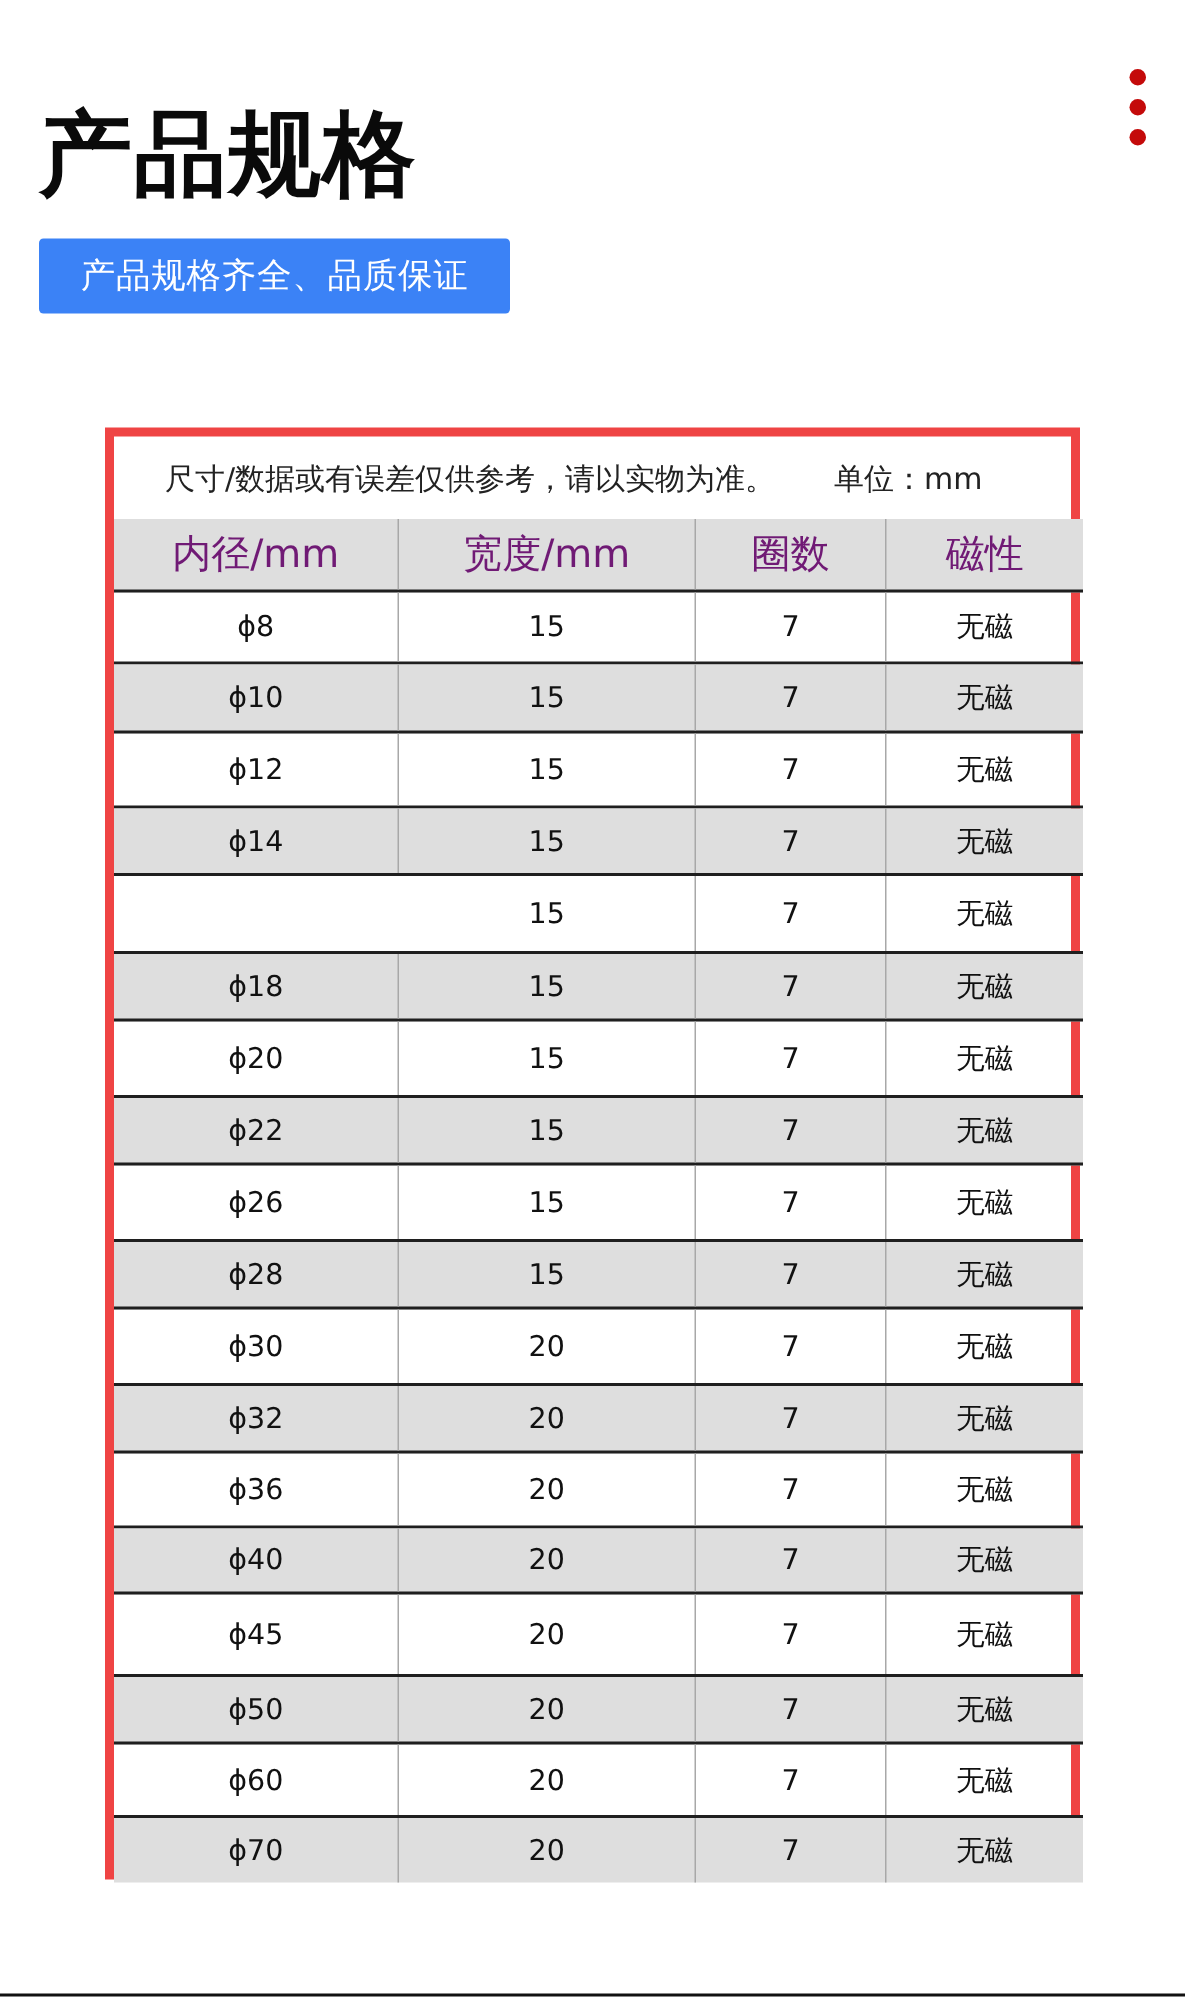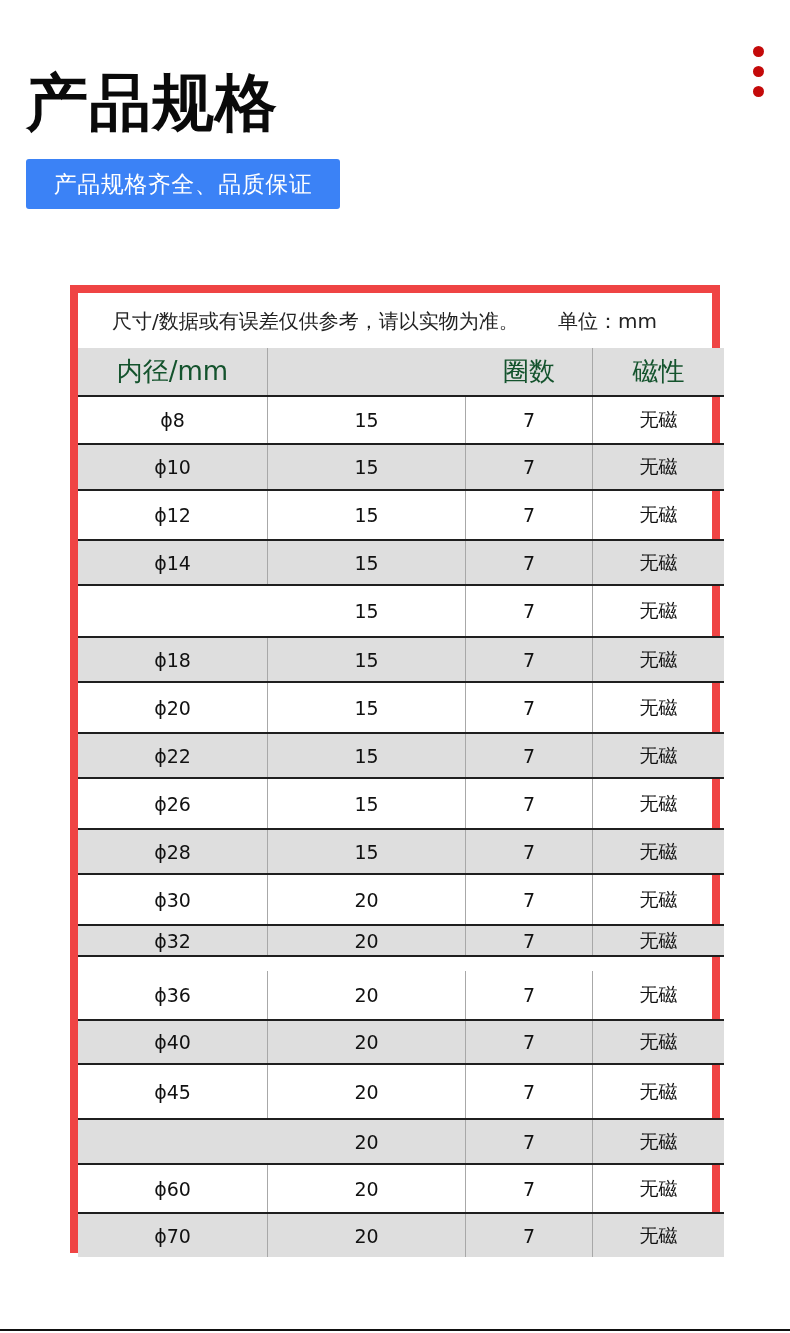--- a/index.html
+++ b/index.html
@@ -20,21 +20,21 @@
       background:#c40a0a;
     }
     .subtitle-badge {
       position:absolute; left:26px; top:159px; width:314px; height:50px;
       background:#3b82f6; border-radius:3px;
       color:#fff; font-size:23px; line-height:50px; text-align:center;
       letter-spacing:0.5px;
     }
     .spec-table {
       position:absolute; left:70px; top:285px; width:650px; height:968px;
-      border:8px solid #ef4444; box-sizing:border-box;
+      border:6px solid #ef4444; box-sizing:border-box;
       background:#fff;
     }
     .note-row {
       position:absolute; left:0; top:0; width:646px; height:57px;
       border-bottom:2px solid #1f1f1f; box-sizing:border-box;
       font-size:20px; color:#222; line-height:57px;
     }
     .note-text { position:absolute; left:34px; }
     .unit-text { position:absolute; left:480px; }
     .row {
@@ -43,21 +43,21 @@
     }
     .row.last { border-bottom:none; }
     .row.alt, .row.header { background:#dedede; }
     .cell {
       position:absolute; top:0; bottom:0; text-align:center;
       display:flex; align-items:center; justify-content:center;
       font-size:19px; color:#111;
       border-right:1px solid #a8a8a8; box-sizing:border-box;
     }
     .cell.c4 { border-right:none; }
-    .row.header .cell { font-size:26px; color:#14532d; }
+    .row.header .cell { font-size:26px; color:#701a75; }
     .c1 { left:0; width:190px; }
     .c2 { left:190px; width:198px; }
     .c3 { left:388px; width:127px; }
     .c4 { left:515px; width:131px; }
     .bottom-rule {
       position:absolute; left:0; top:1329px; width:790px; height:2px; background:#111;
     }
   </style>
 </head>
 <body>
@@ -73,20 +73,21 @@
 <div class="subtitle-badge">产品规格齐全、品质保证</div>
 
 <div class="spec-table">
   <div class="note-row">
     <span class="note-text">尺寸/数据或有误差仅供参考，请以实物为准。</span>
     <span class="unit-text">单位：mm</span>
   </div>
   <div id="table-body">
       <div class="row header" style="top: 55px; height: 49px;">
         <div class="cell c1">内径/mm</div>
+        <div class="cell c2">宽度/mm</div>
         <div class="cell c3">圈数</div>
         <div class="cell c4">磁性</div>
       </div>
       <div class="row " style="top: 104px; height: 48px;">
         <div class="cell c1">ϕ8</div>
         <div class="cell c2">15</div>
         <div class="cell c3">7</div>
         <div class="cell c4">无磁</div>
       </div>
       <div class="row alt" style="top: 152px; height: 46px;">
@@ -141,21 +142,21 @@
         <div class="cell c2">15</div>
         <div class="cell c3">7</div>
         <div class="cell c4">无磁</div>
       </div>
       <div class="row " style="top: 582px; height: 51px;">
         <div class="cell c1">ϕ30</div>
         <div class="cell c2">20</div>
         <div class="cell c3">7</div>
         <div class="cell c4">无磁</div>
       </div>
-      <div class="row alt" style="top: 633px; height: 31px; padding-left: 28px;">
+      <div class="row alt" style="top: 633px; height: 45px; padding-left: 28px;">
         <div class="cell c1">ϕ32</div>
         <div class="cell c2">20</div>
         <div class="cell c3">7</div>
         <div class="cell c4">无磁</div>
       </div>
       <div class="row " style="top: 678px; height: 50px;">
         <div class="cell c1">ϕ36</div>
         <div class="cell c2">20</div>
         <div class="cell c3">7</div>
         <div class="cell c4">无磁</div>
@@ -166,20 +167,21 @@
         <div class="cell c3">7</div>
         <div class="cell c4">无磁</div>
       </div>
       <div class="row " style="top: 772px; height: 55px;">
         <div class="cell c1">ϕ45</div>
         <div class="cell c2">20</div>
         <div class="cell c3">7</div>
         <div class="cell c4">无磁</div>
       </div>
       <div class="row alt" style="top: 827px; height: 45px;">
+        <div class="cell c1">ϕ50</div>
         <div class="cell c2">20</div>
         <div class="cell c3">7</div>
         <div class="cell c4">无磁</div>
       </div>
       <div class="row " style="top: 872px; height: 49px;">
         <div class="cell c1">ϕ60</div>
         <div class="cell c2">20</div>
         <div class="cell c3">7</div>
         <div class="cell c4">无磁</div>
       </div>

